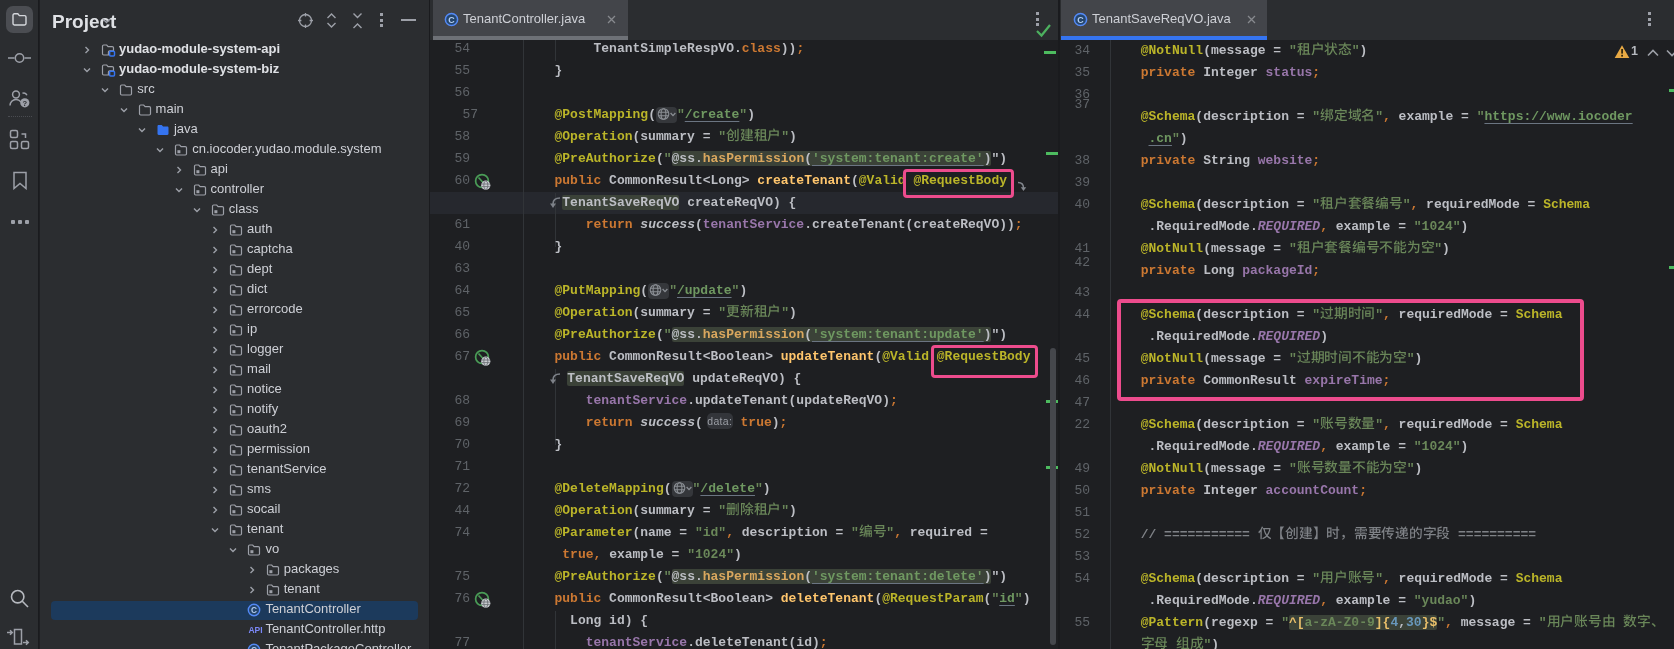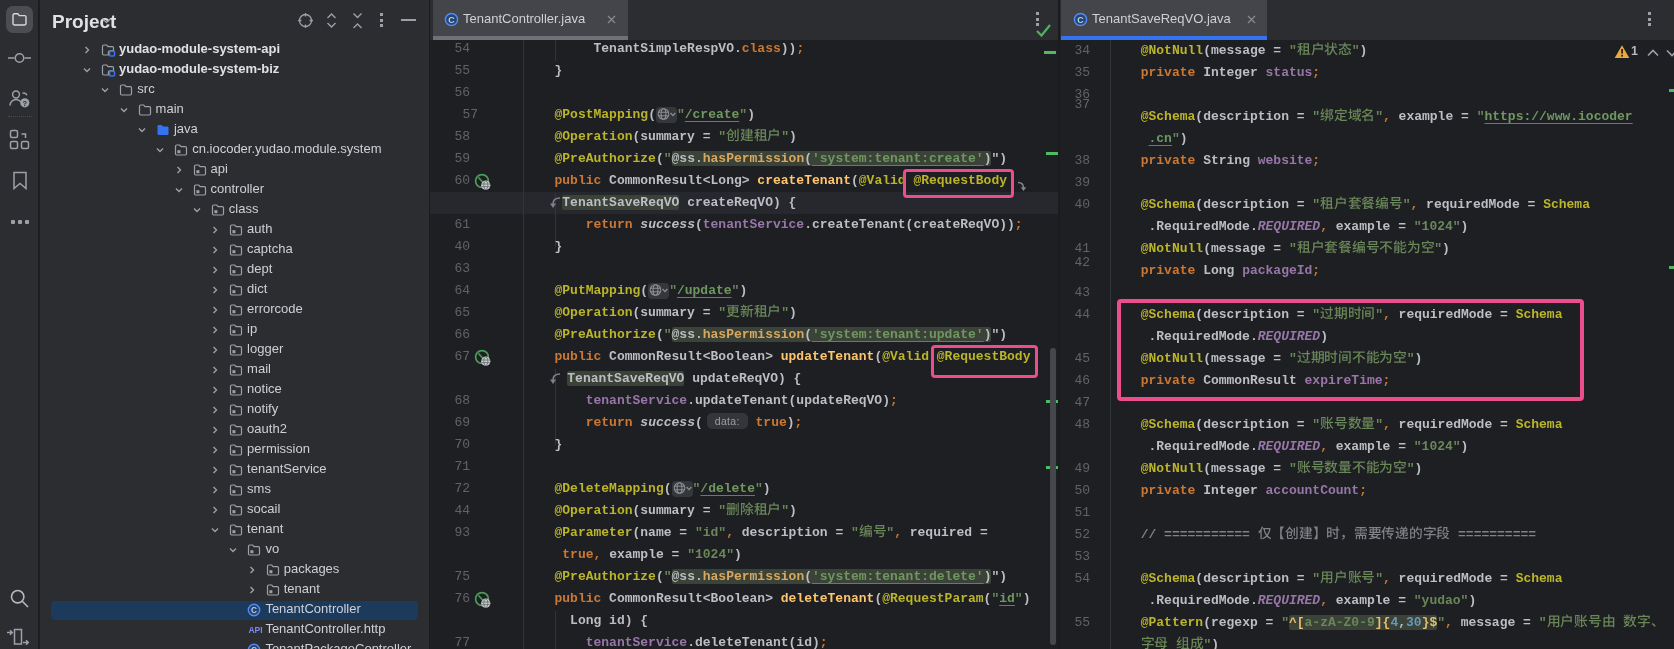--- a/index.html
+++ b/index.html
@@ -21,21 +21,21 @@
 i{font-style:normal}
 .d{color:#bcbec4}.k{color:#cc7832}.s{color:#6a8759}.a{color:#bbb529}.m{color:#ffc66d;font-weight:bold}
 .f{color:#9876aa}.c{color:#7f8287}.n{color:#6897bb}.q{color:#9876aa;font-style:italic}
 .u{color:#6f9861;text-decoration:underline;text-decoration-color:#6b7582;text-underline-offset:3px}
 .g{color:#d9a75e}
 .b{color:#d3d6dc}.rx{color:#e8bf6a}
 .it{color:#bcbec4;font-style:italic}
 .hl{background:#3b4238;border-radius:2px}
 .cj{width:13.75px;height:13.75px;display:inline-block;vertical-align:-1.95px;fill:currentColor}
 .inlay{display:inline-block;width:21px;height:16px;vertical-align:-3px;background:#35373b;border-radius:4px;text-align:center}
-.hint{display:inline-block;width:41px;height:16px;margin-left:4px;background:#33353a;border-radius:5px;
+.hint{display:inline-block;width:26px;height:16px;margin-left:4px;background:#33353a;border-radius:5px;
  font:10.5px "Liberation Sans";color:#9b9ea5;text-align:center;line-height:16px;vertical-align:1px;letter-spacing:.3px}
 .caretline{position:absolute;left:0;right:0;height:22px;background:#26282e}
 .guide{position:absolute;width:1px;background:#313438}
 .pink{position:absolute;border:3.5px solid #ed4c8d;border-radius:4px}
 .gmark{position:absolute;width:12px;height:2.5px;background:#4dbb5f}
 </style></head>
 <body>
 <svg width="0" height="0" style="position:absolute">
     <defs>
       <path id="u3001" transform="scale(1,-1)" d="M265 -61Q234 -23 196 17Q159 57 120 94Q82 131 47 160L129 232Q165 203 205 164Q245 126 284 86Q322 45 350 11Z"></path>
@@ -437,21 +437,21 @@
     <div class="num" style="left:0px;top:280px">64</div>
     <div class="num" style="left:0px;top:302px">65</div>
     <div class="num" style="left:0px;top:324px">66</div>
     <div class="num" style="left:0px;top:346px">67</div>
     <div class="num" style="left:0px;top:390px">68</div>
     <div class="num" style="left:0px;top:412px">69</div>
     <div class="num" style="left:0px;top:434px">70</div>
     <div class="num" style="left:0px;top:456px">71</div>
     <div class="num" style="left:0px;top:478px">72</div>
     <div class="num" style="left:0px;top:500px">44</div>
-    <div class="num" style="left:0px;top:522px">93</div>
+    <div class="num" style="left:0px;top:522px">74</div>
     <div class="num" style="left:0px;top:566px">75</div>
     <div class="num" style="left:0px;top:588px">76</div>
     <div class="num" style="left:0px;top:632px">77</div>
   <div class="code" style="left:93.29999999999995px;top:0">
       <div class="r" style="top:38px"><i class="d">         TenantSimpleRespVO</i><i class="d">.</i><i class="k">class</i><i class="d">))</i><i class="k">;</i></div>
       <div class="r" style="top:60px"><i class="d">    }</i></div>
       <div class="r" style="top:104px"><i class="a">    @PostMapping</i><i class="d">(</i><span class="inlay"><svg width="19" height="14" viewBox="0 0 19 14">
             <g fill="none" stroke="#8a8e94" stroke-width="1.1">
               <circle cx="6.5" cy="7" r="5.3"></circle>
               <ellipse cx="6.5" cy="7" rx="2.4" ry="5.3"></ellipse>
@@ -600,21 +600,21 @@
     <div class="num numr" style="left:0px;top:150px">38</div>
     <div class="num numr" style="left:0px;top:172px">39</div>
     <div class="num numr" style="left:0px;top:194px">40</div>
     <div class="num numr" style="left:0px;top:238px">41</div>
     <div class="num numr" style="left:0px;top:252px">42</div>
     <div class="num numr" style="left:0px;top:282px">43</div>
     <div class="num numr" style="left:0px;top:304px">44</div>
     <div class="num numr" style="left:0px;top:348px">45</div>
     <div class="num numr" style="left:0px;top:370px">46</div>
     <div class="num numr" style="left:0px;top:392px">47</div>
-    <div class="num numr" style="left:0px;top:414px">48</div>
+    <div class="num numr" style="left:0px;top:414px">22</div>
     <div class="num numr" style="left:0px;top:458px">49</div>
     <div class="num numr" style="left:0px;top:480px">50</div>
     <div class="num numr" style="left:0px;top:502px">51</div>
     <div class="num numr" style="left:0px;top:524px">52</div>
     <div class="num numr" style="left:0px;top:546px">53</div>
     <div class="num numr" style="left:0px;top:568px">54</div>
     <div class="num numr" style="left:0px;top:612px">55</div>
   <div class="code" style="left:49.5px;top:0">
       <div class="r" style="top:40px"><i class="a">    @NotNull</i><i class="d">(message = </i><i class="s">"</i><i class="s"><svg class="cj" viewBox="0 -880 1000 1000">
             <use href="#u79DF"></use>

